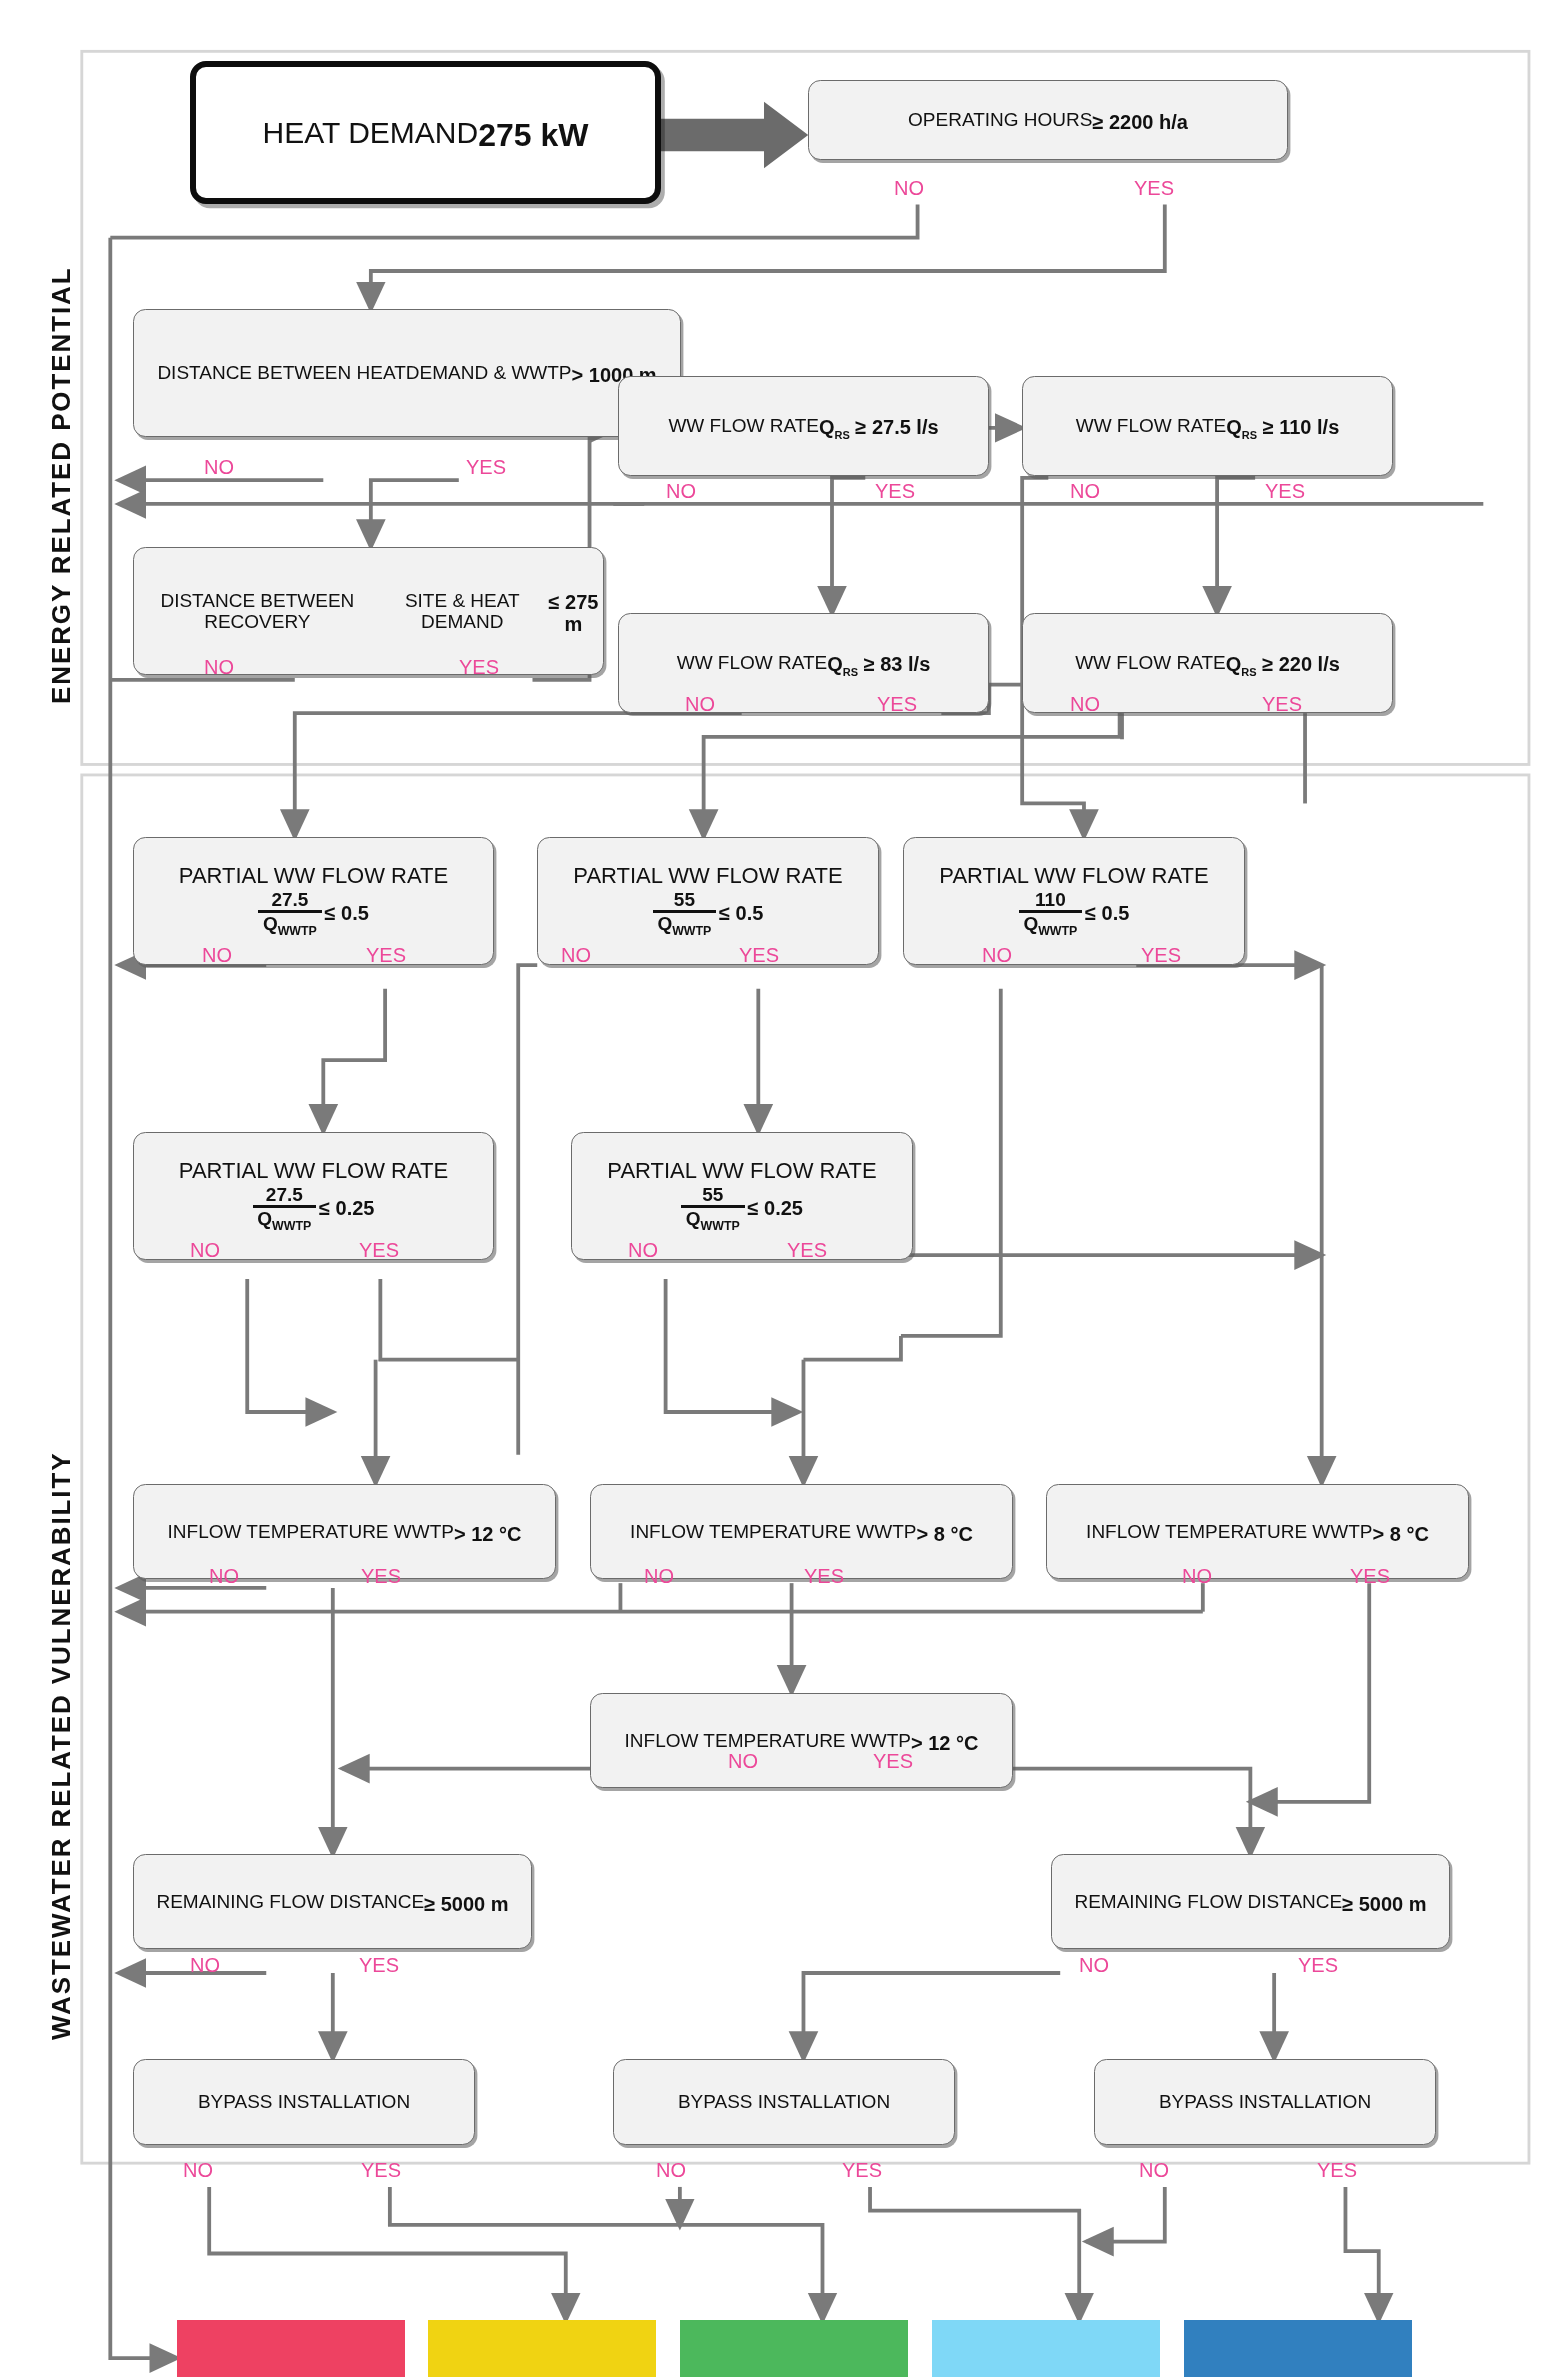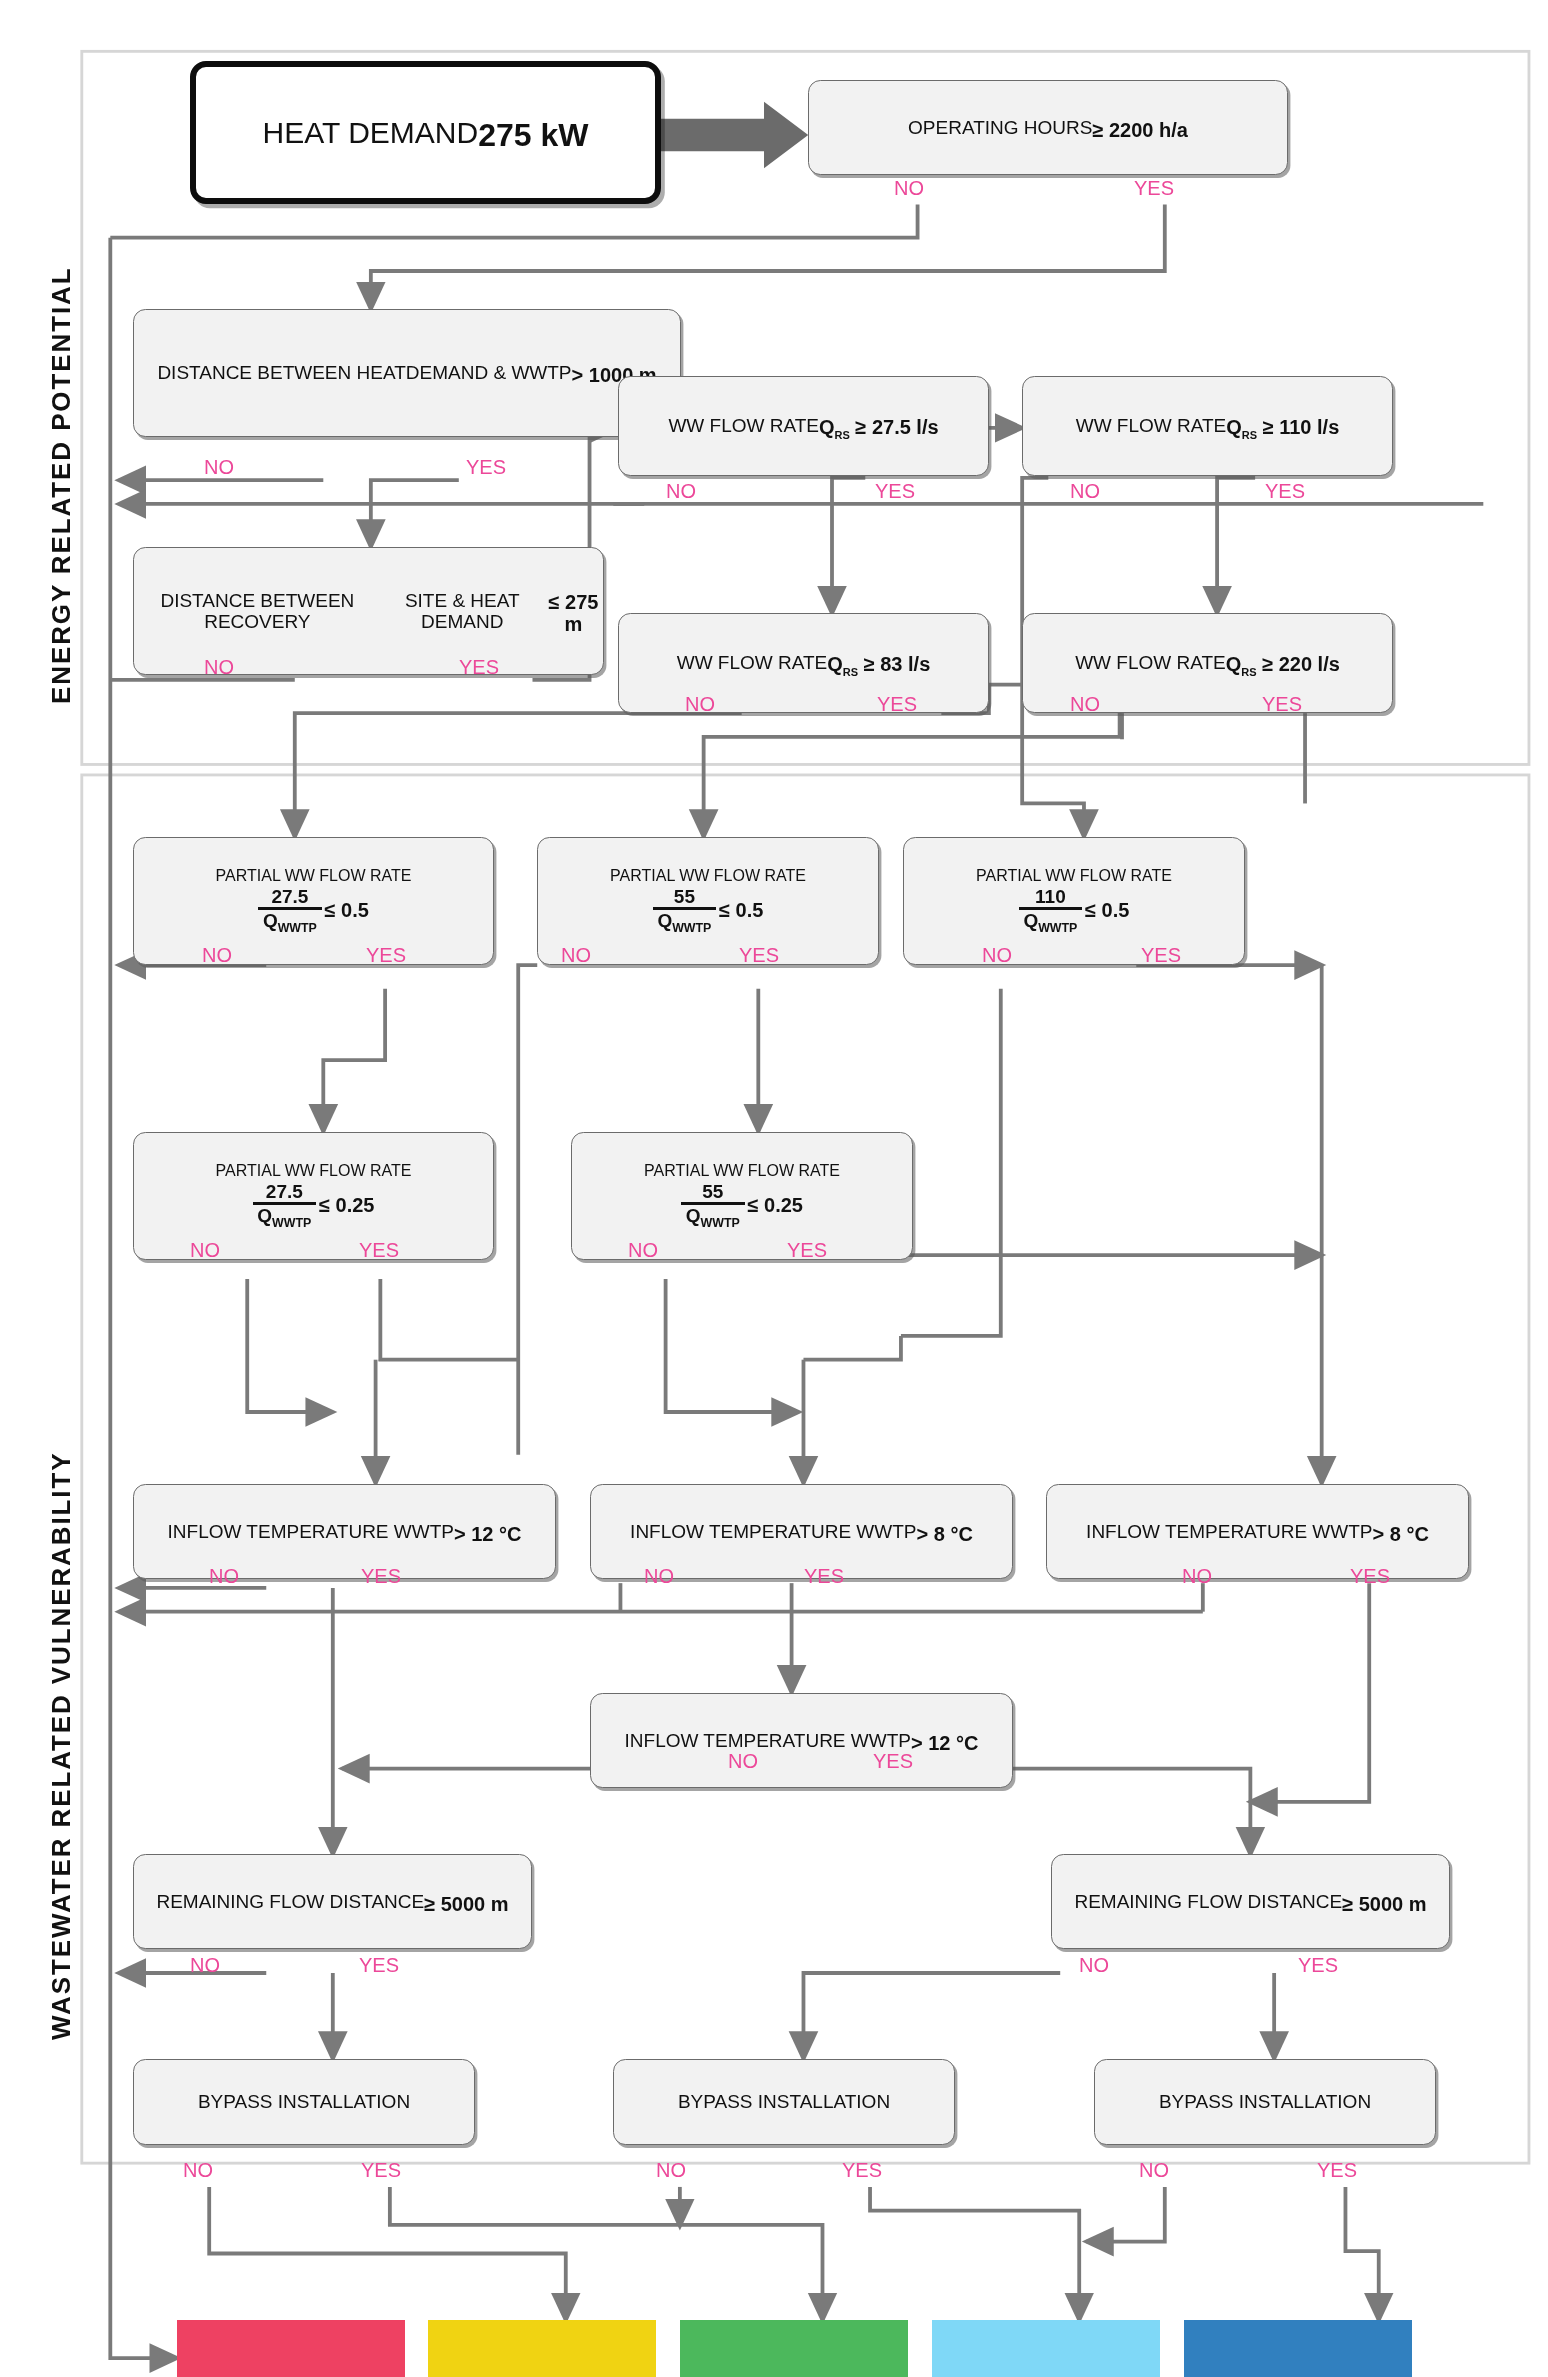--- a/index.html
+++ b/index.html
@@ -38,21 +38,21 @@
 
   .node.start{
     background:#ffffff;
     border:6.7px solid #0d0d0d;
     border-radius:16px;
     box-shadow:3.8px 4.3px 0 rgba(20,20,20,0.35);
   }
   .node.start .ln1{font-size:30px;font-weight:400;}
   .node.start .ln2{font-size:32px;font-weight:bold;margin-top:6.7px;}
 
-  .node.frac .ln1{font-size:16px;}
+  .node.frac .ln1{font-size:22px;}
   .fracwrap{display:flex;flex-direction:row;align-items:center;justify-content:center;margin-top:2.9px;}
   .frac{display:inline-flex;flex-direction:column;align-items:center;line-height:1;}
   .frac .num{font-size:19px;font-weight:bold;padding:0 4.8px 1px 4.8px;}
   .frac .bar{height:2.4px;background:#111;width:100%;min-width:44px;}
   .frac .den{font-size:19px;font-weight:bold;padding:1px 4.8px 0 4.8px;}
   .frac .den sub{font-size:12.4px;font-weight:bold;}
   .cmp{font-size:20px;font-weight:bold;margin-left:2.9px;}
 
   .qsub{font-size:11px;font-weight:bold;vertical-align:sub;}
 
@@ -205,21 +205,21 @@
 
   <div class="vlabel" style="left:46px; top:704px; transform:rotate(-90deg); font-size:26px;">ENERGY RELATED POTENTIAL</div>
 
   <div class="vlabel" style="left:46px; top:2040px; transform:rotate(-90deg); font-size:26px;">WASTEWATER RELATED VULNERABILITY</div>
 
   <div class="node start" style="left:190px; top:61px; width:471px; height:143px;">
     <div class="ln1">HEAT DEMAND</div>
     <div class="ln2">275 kW</div>
   </div>
 
-  <div class="node" style="left:808px; top:80px; width:480px; height:95px;">
+  <div class="node" style="left:808px; top:80px; width:480px; height:80px;">
     <div class="ln1">OPERATING HOURS</div>
     <div class="ln2">≥ 2200 h/a</div>
   </div>
 
   <div class="node" style="left:133px; top:309px; width:548px; height:128px;">
     <div class="ln1">DISTANCE BETWEEN HEAT</div>
     <div class="ln1">DEMAND &amp; WWTP</div>
     <div class="ln2">&gt; 1000 m</div>
   </div>
 

